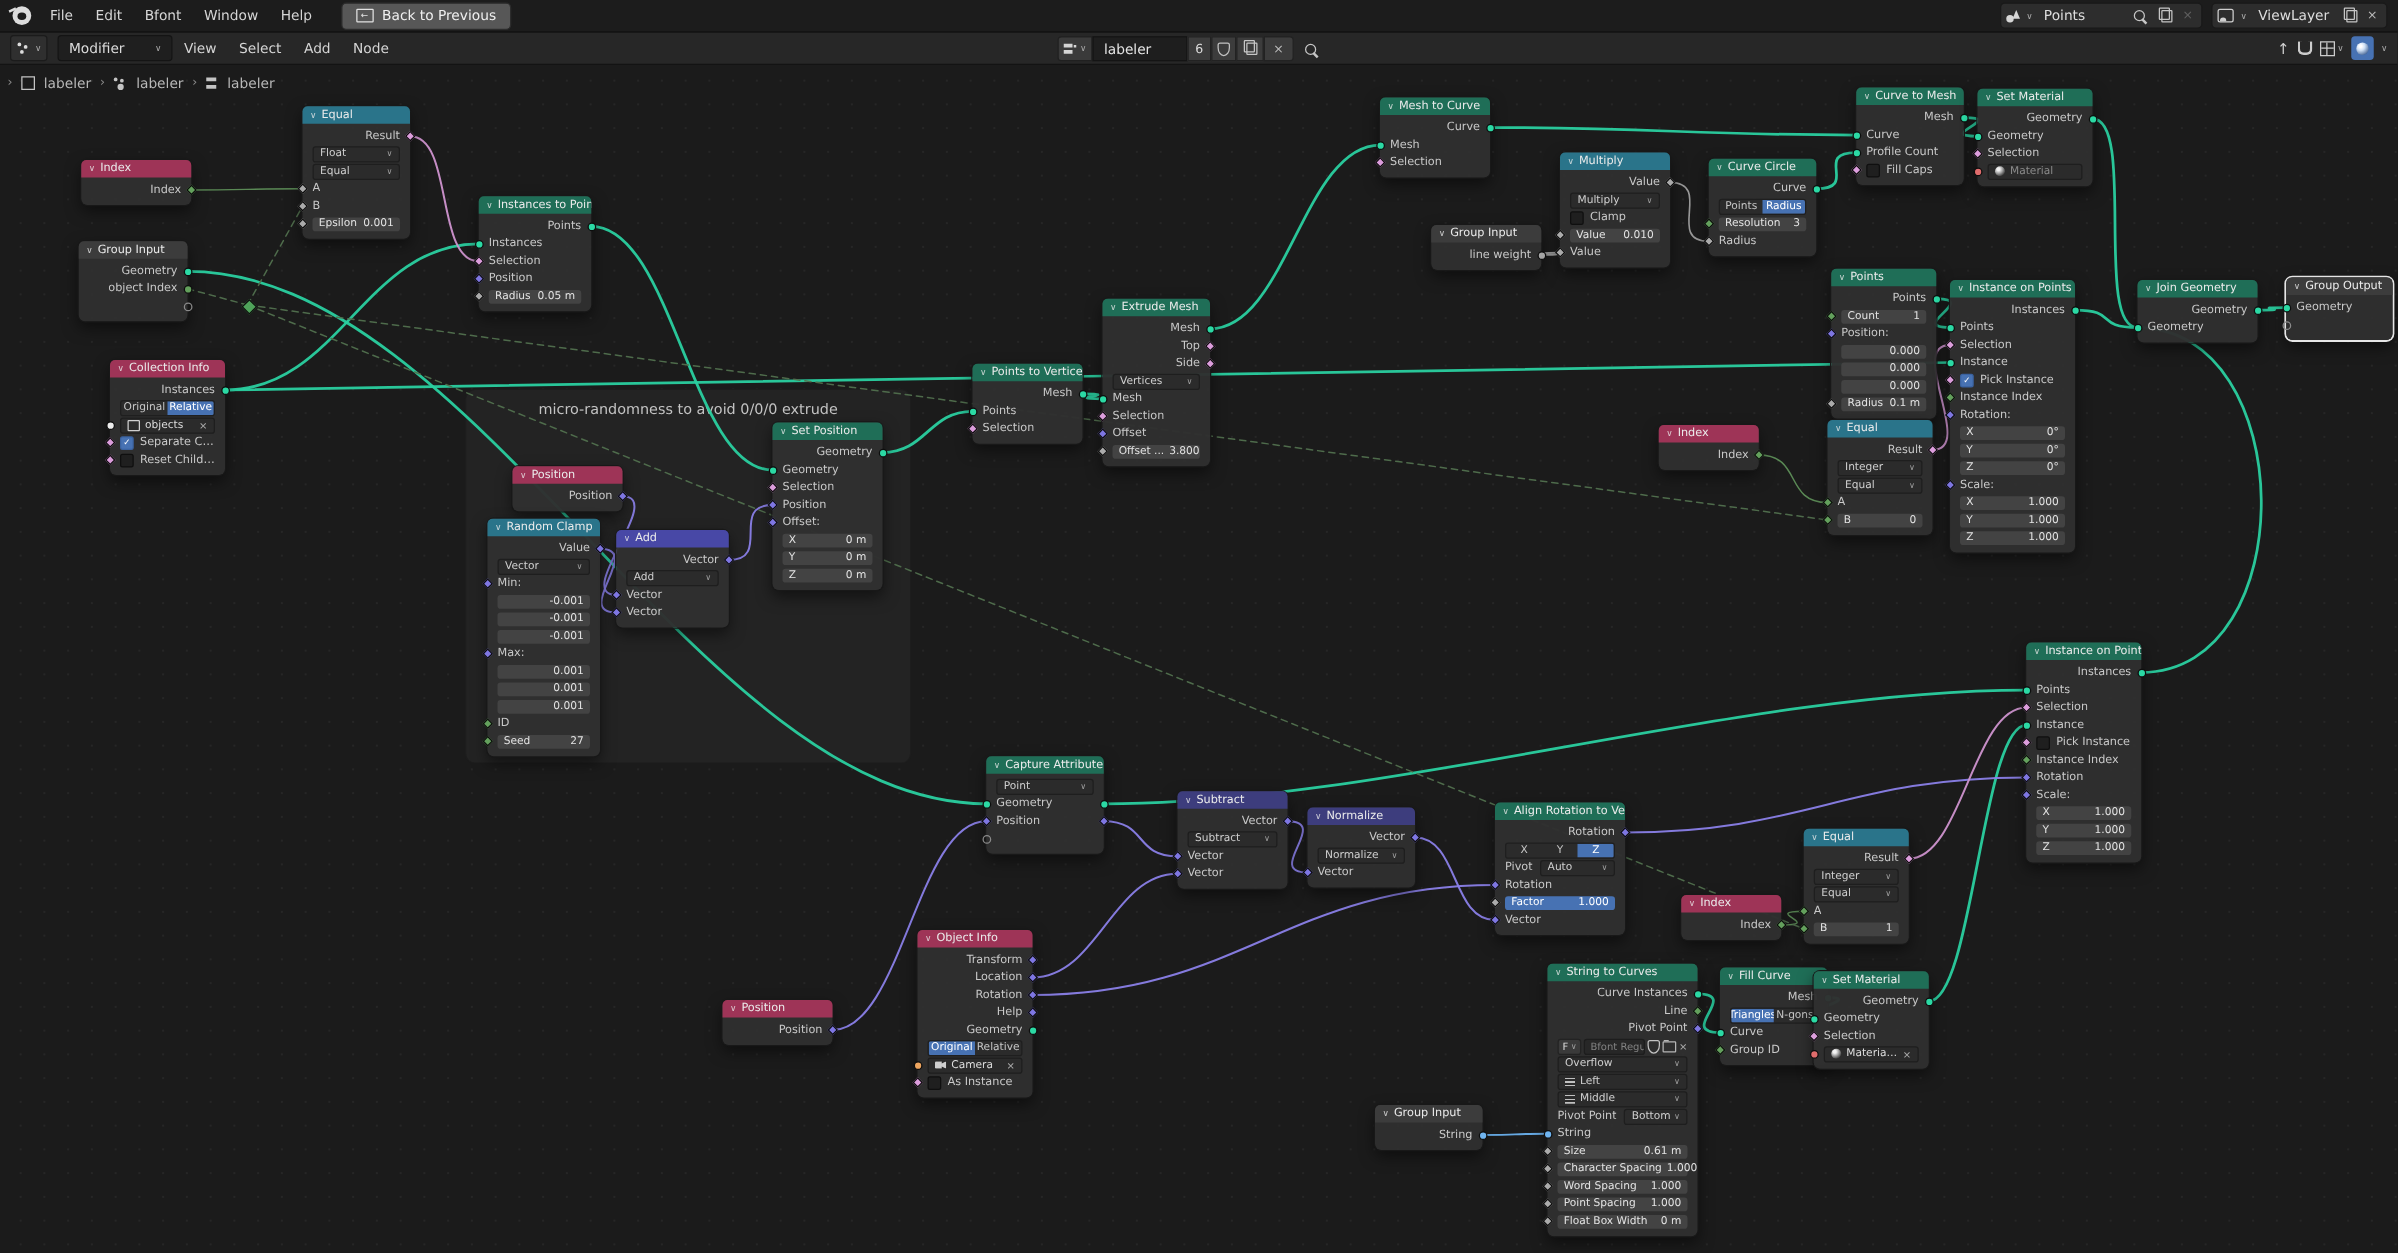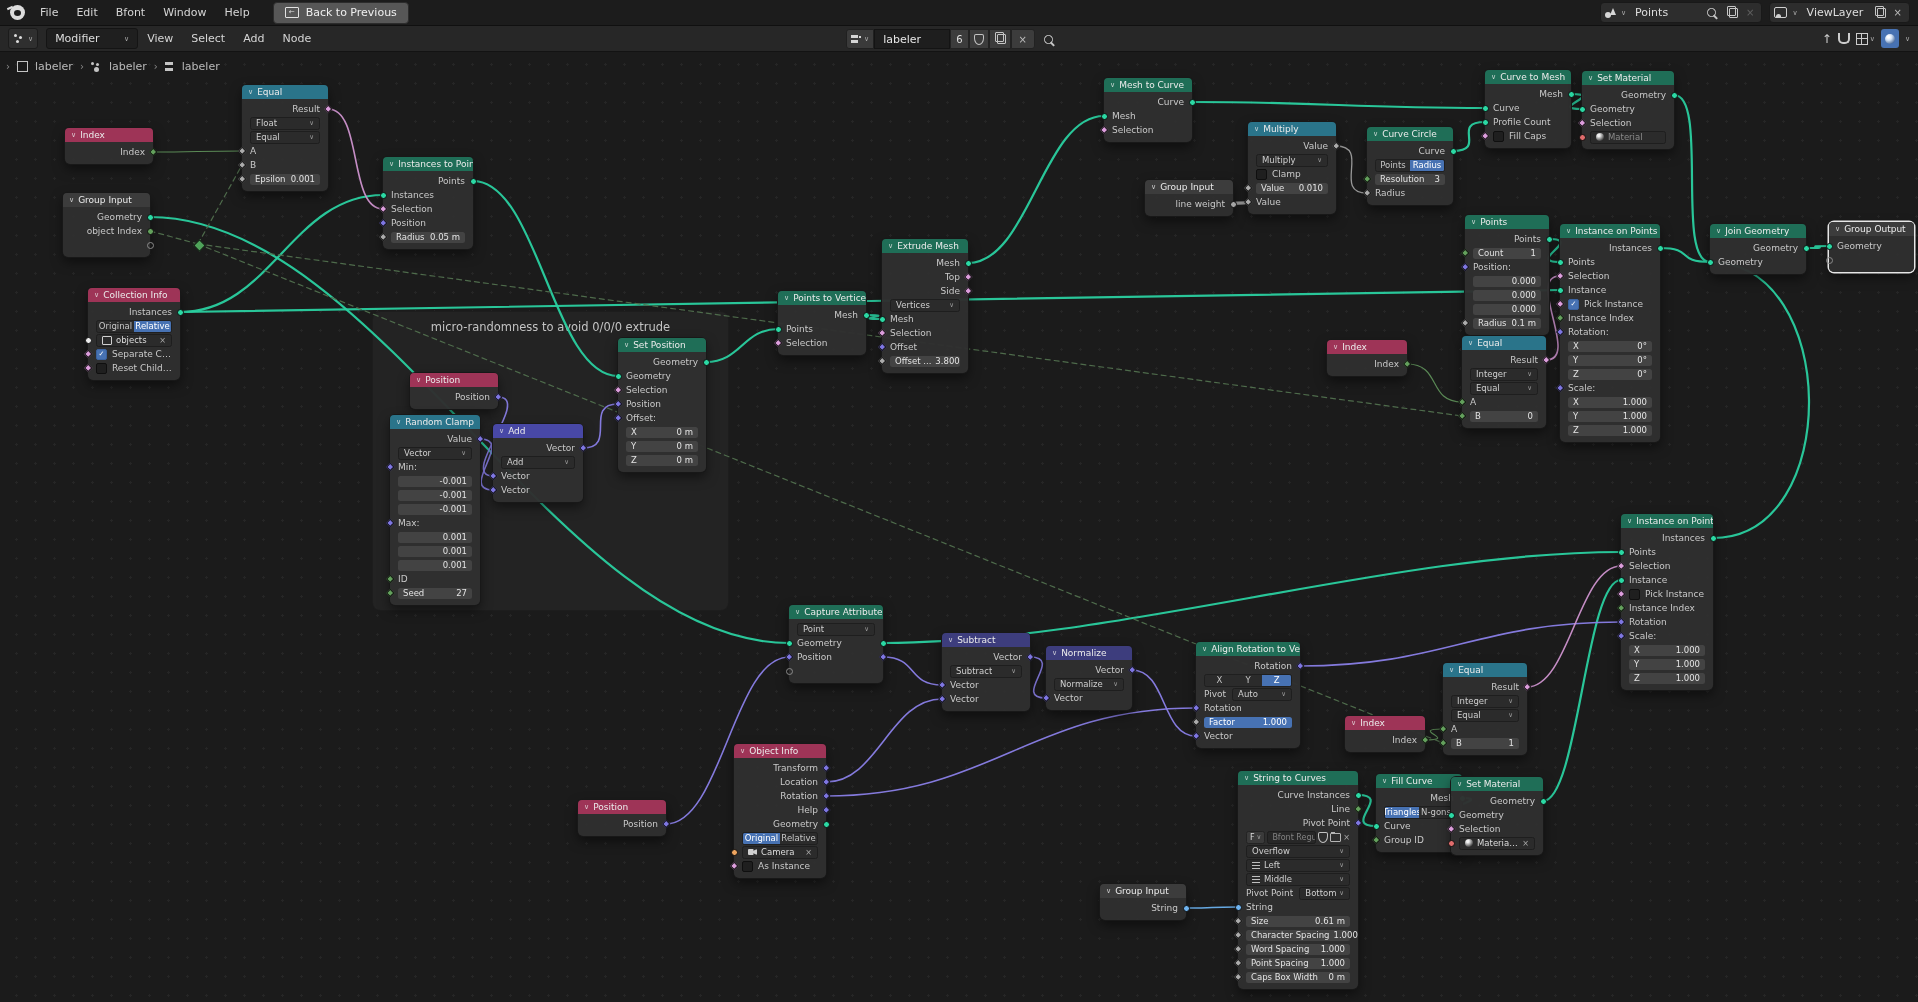--- a/index.html
+++ b/index.html
@@ -1330,21 +1330,21 @@
           </div>
         </div>
         <div class="rw">
           <div class="bx fld">
             <span>Point Spacing</span>
             <span class="fv">1.000</span>
           </div>
         </div>
         <div class="rw">
           <div class="bx fld">
-            <span>Caps Box Width</span>
+            <span>Float Box Width</span>
             <span class="fv">0 m</span>
           </div>
         </div>
       </div>
       <span class="sock c r" style="top: 20.5px; background: rgb(43, 217, 164);"></span>
       <span class="sock d r" style="top: 34.5px; background: rgb(99, 160, 92);"></span>
       <span class="sock d r" style="top: 48.5px; background: rgb(126, 118, 226);"></span>
       <span class="sock c l" style="top: 132.5px; background: rgb(111, 180, 240);"></span>
       <span class="sock d l" style="top: 146.5px; background: rgb(171, 171, 171);"></span>
       <span class="sock d l" style="top: 160.5px; background: rgb(171, 171, 171);"></span>

